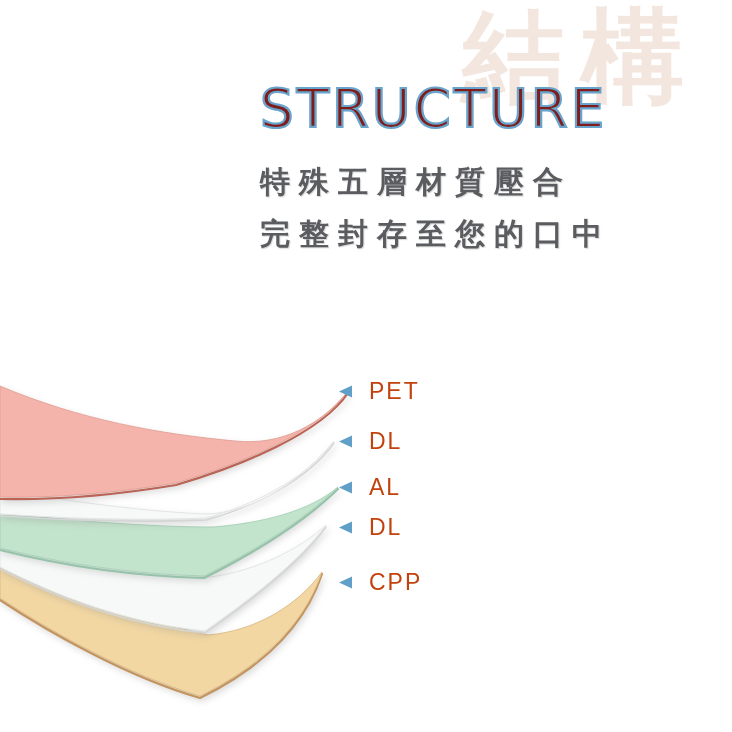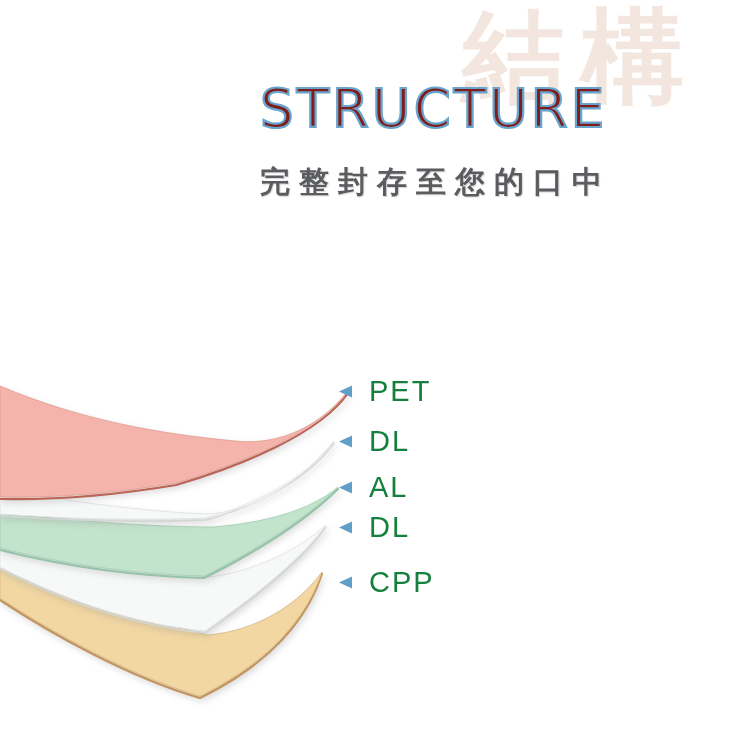--- a/index.html
+++ b/index.html
@@ -39,34 +39,35 @@
   .face-green{stroke:#9fcdb2;stroke-width:.8;}
   .face-tan{stroke:#d8b478;stroke-width:.8;}
   .edgeline{fill:none;stroke-width:2.2;stroke-linecap:round;}
   .edgeline-thin{fill:none;stroke-width:1.5;stroke-linecap:round;}
   
   .layer-row{
     position:absolute;left:338px;height:26px;z-index:4;
     display:flex;align-items:center;gap:17px;
   }
   .layer-label{
-    font-size:29px;letter-spacing:2px;color:#15803d;line-height:1;
+    font-size:23px;letter-spacing:2px;color:#c2410c;line-height:1;
   }
   .arrow-icon{display:block;}
 </style>
 </head>
 <body>
 
 <div class="stage">
 
   <div class="watermark">結構</div>
 
   <div class="title">STRUCTURE</div>
 
   <div class="desc">
+    <div class="desc-line">特殊五層材質壓合</div>
     <div class="desc-line">完整封存至您的口中</div>
   </div>
 
   <svg class="sheets" viewBox="0 0 732 732" width="732" height="732" xmlns="http://www.w3.org/2000/svg">
 
     <g class="sheet">
       <path class="edgeline" d="M322 572 C303 629 255 669 200 696 C128 675 50 631 0 598" transform="translate(0,2)" stroke="#c4945f"></path>
       <path class="face-tan" d="M0 565 C85 598 155 623 208 635 C256 631 298 605 322 572 C303 629 255 669 200 696 C128 675 50 631 0 598 Z" fill="#f2d7a3"></path>
     </g>
 

